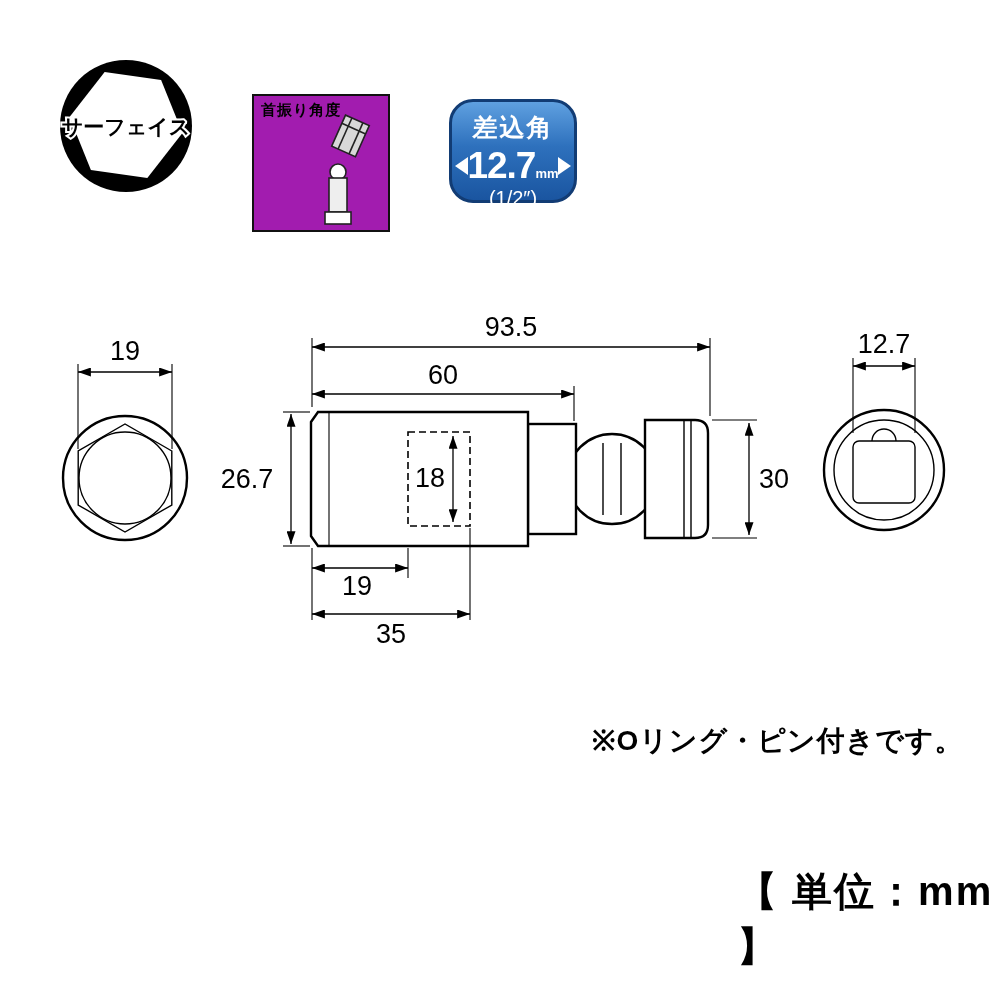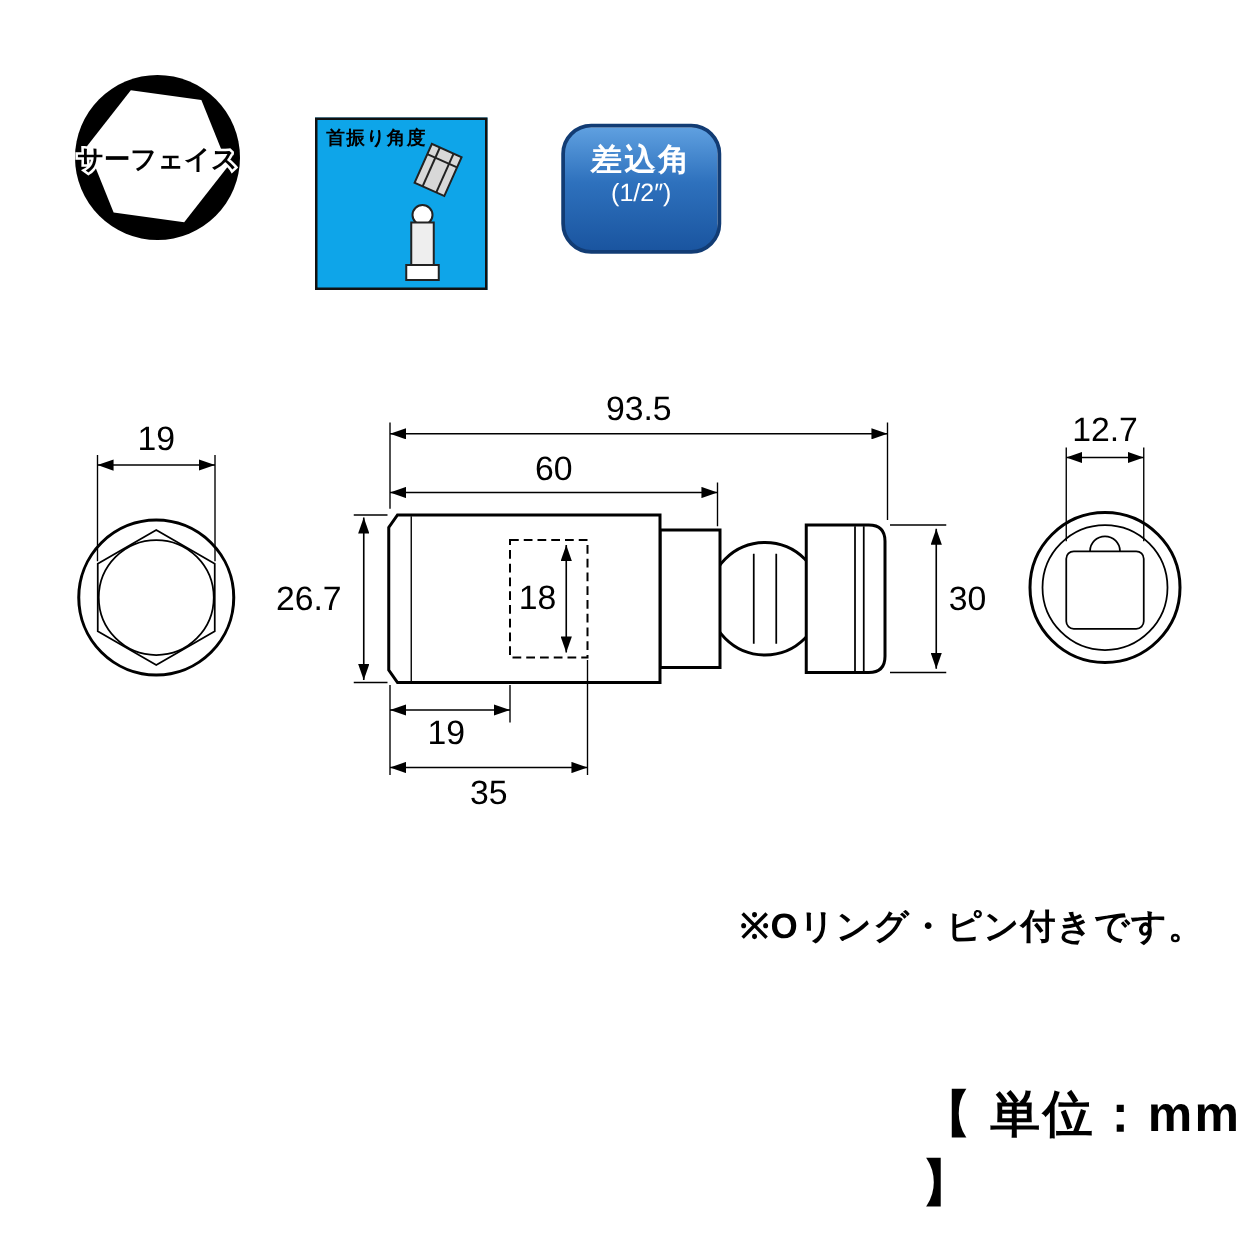--- a/index.html
+++ b/index.html
@@ -15,21 +15,21 @@
   .ext{stroke:#000;stroke-width:1.1;fill:none;}
   .dim{stroke:#000;stroke-width:1.3;fill:none;}
   .dash{stroke:#000;stroke-width:1.6;fill:none;stroke-dasharray:7 4;}
   .dt{font-family:"Liberation Sans",sans-serif;font-size:27px;fill:#000;}
 
   
   .surface-badge{left:58px;top:58px;width:136px;height:136px;}
 
   
   .swivel-box{left:252px;top:94px;width:138px;height:138px;border:2px solid #111;
-              box-sizing:border-box;background:#0ea5e9;}
+              box-sizing:border-box;background:#a21caf;}
   .swivel-title{font-size:15px;font-weight:bold;padding:5px 0 0 7px;letter-spacing:1px;}
   .swivel-angle{font-size:38px;font-weight:bold;margin:2px 0 0 7px;line-height:1;}
   .swivel-angle .deg{font-size:22px;vertical-align:top;}
   .swivel-art{position:absolute;right:2px;bottom:2px;}
 
   
   .drive-badge{left:449px;top:99px;width:128px;height:104px;border-radius:24px;
                border:3px solid #123c74;box-sizing:border-box;text-align:center;color:#fff;
                background:linear-gradient(180deg,#5fa0e0 0%,#2e71bd 45%,#1a55a0 100%);}
   .db-title{font-size:25px;font-weight:bold;margin-top:9px;letter-spacing:2px;}
@@ -164,19 +164,24 @@
         </g>
         <circle cx="38" cy="62" r="8" fill="#fff"></circle>
         <rect x="29" y="68" width="18" height="34" fill="#eee"></rect>
         <rect x="25" y="102" width="26" height="12" fill="#fff"></rect>
       </g>
     </svg>
   </div>
 
   <div class="abs drive-badge">
     <div class="db-title">差込角</div>
+    <div class="db-row">
+      <span class="arr arr-l"></span>
+      <span class="db-size">12.7</span><span class="db-unit">mm</span>
+      <span class="arr arr-r"></span>
+    </div>
     <div class="db-inch">(1/2″)</div>
   </div>
 
   <div class="abs note">※Oリング・ピン付きです。</div>
   <div class="abs unit">【 単位：mm 】</div>
 
 </div>
 
 </body></html>

